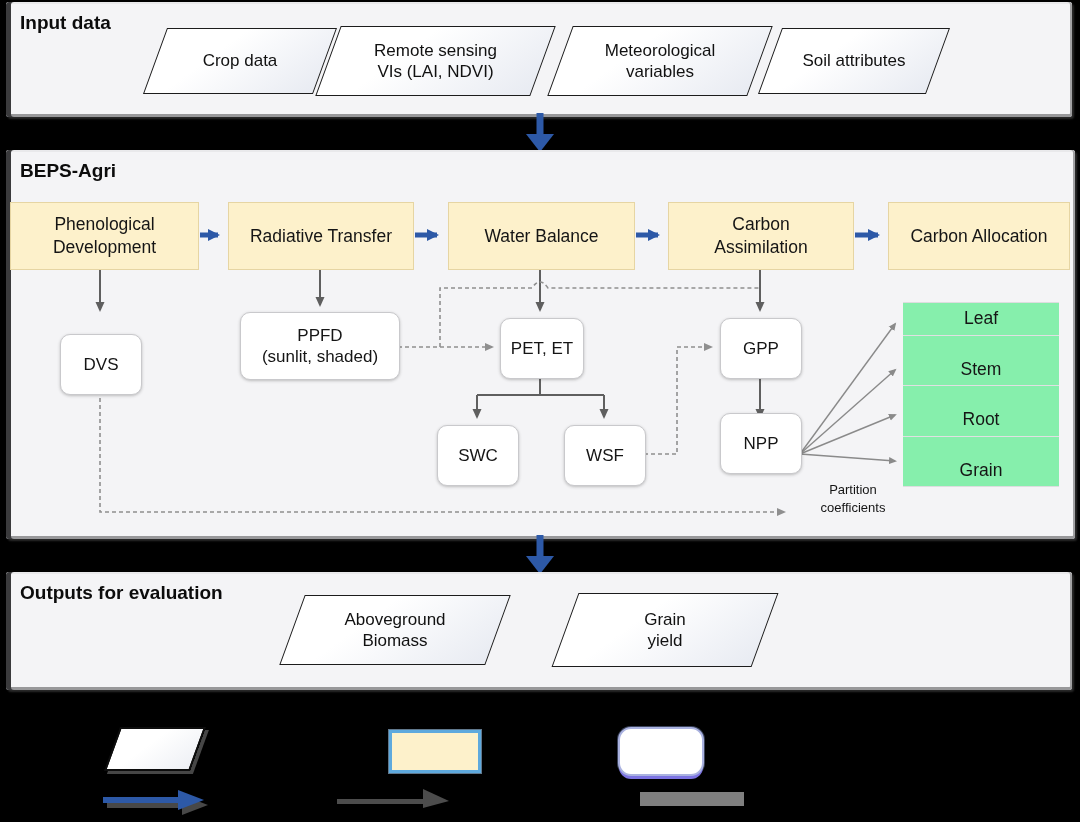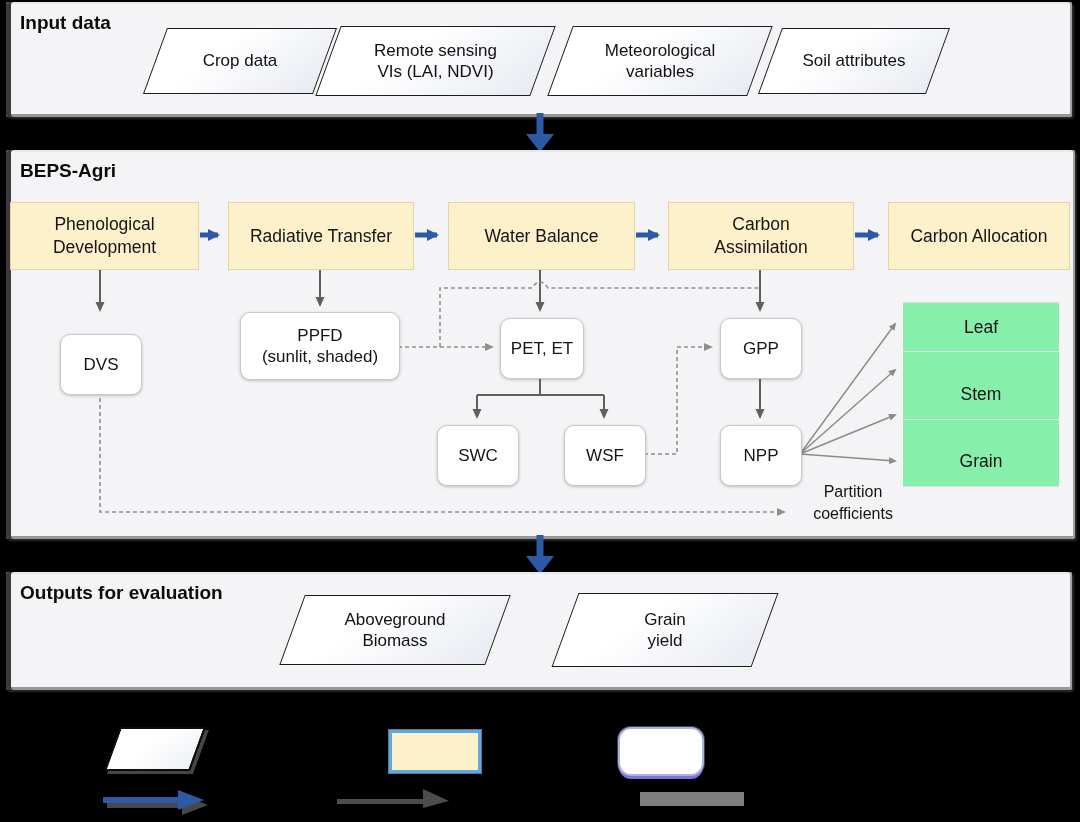--- a/index.html
+++ b/index.html
@@ -21,21 +21,21 @@
           font-size:17.5px;line-height:1.3;white-space:pre-line;color:#151515;}
   .varbox{position:absolute;background:#ffffff;border:1px solid #c9c9cc;border-radius:10px;
           box-shadow:0 1px 3px rgba(60,60,60,.3);
           display:flex;align-items:center;justify-content:center;text-align:center;
           font-size:17px;line-height:1.25;white-space:pre-line;color:#151515;}
   .alloc{position:absolute;background:#86efac;border-top:1px solid #dddddf;border-bottom:1px solid #dddddf;
          display:flex;flex-direction:column;gap:18px;}
   .alloc .row{flex:1;display:flex;align-items:center;justify-content:center;
               font-size:17.5px;color:#151515;border-bottom:1px solid #e0e0e2;}
   .alloc .row:last-child{border-bottom:none;}
-  .annotation{position:absolute;font-size:16px;line-height:1.35;text-align:center;
+  .annotation{position:absolute;font-size:13px;line-height:1.35;text-align:center;
               white-space:pre-line;color:#151515;}
   svg{position:absolute;overflow:visible;}
   .legend-para{position:absolute;transform:skewX(-20deg);
                background:linear-gradient(135deg,#ffffff 40%,#eef0f5 100%);
                border:2.5px solid #0d0d0d;box-shadow:4px 3px 0 rgba(88,88,88,.8);}
   .legend-module{position:absolute;background:#fdf1cb;border:3px solid #5ea9dd;
                  box-shadow:0 0 0 1px rgba(160,200,235,.6);}
   .legend-var{position:absolute;background:#ffffff;border:2px solid #aab2e0;border-radius:13px;
               box-shadow:0 4px 0 -1px #7d74e2, 0 0 0 1px rgba(150,170,230,.4);}
   .legend-bar{position:absolute;background:#7f7f7f;}
@@ -136,25 +136,26 @@
 Assimilation</div>
     <div class="module" style="left:882px;top:52px;width:180px;height:66px;">Carbon Allocation</div>
 
     <div class="varbox" style="left:54px;top:156px;width:80px;height:59px;margin-top:28px;">DVS</div>
     <div class="varbox" style="left:234px;top:162px;width:158px;height:66px;">PPFD
 (sunlit, shaded)</div>
     <div class="varbox" style="left:714px;top:168px;width:80px;height:59px;">GPP</div>
     <div class="varbox" style="left:494px;top:168px;width:82px;height:59px;">PET, ET</div>
     <div class="varbox" style="left:558px;top:275px;width:80px;height:59px;">WSF</div>
     <div class="varbox" style="left:431px;top:275px;width:80px;height:59px;">SWC</div>
-    <div class="varbox" style="left:714px;top:275px;width:80px;height:59px;text-align:right;">NPP</div>
+    <div class="varbox" style="left:714px;top:263px;width:80px;height:59px;text-align:right;">NPP</div>
 
     <div class="alloc" style="left:897px;top:152px;width:156px;height:183px;">
       <div class="row">Leaf</div>
       <div class="row">Stem</div>
+      <div class="row">Root</div>
       <div class="row">Grain</div>
     </div>
 
     <div class="annotation" style="left:790px;top:331px;width:114px;">Partition
 coefficients</div>
   </div>
 
   <svg style="left:523px;top:535px;" width="34" height="40" viewBox="0 0 34 40">
     <rect x="13.5" y="0" width="7" height="23" fill="#2d59a7"></rect>
     <polygon points="3,21 31,21 17,39" fill="#2d59a7"></polygon>

